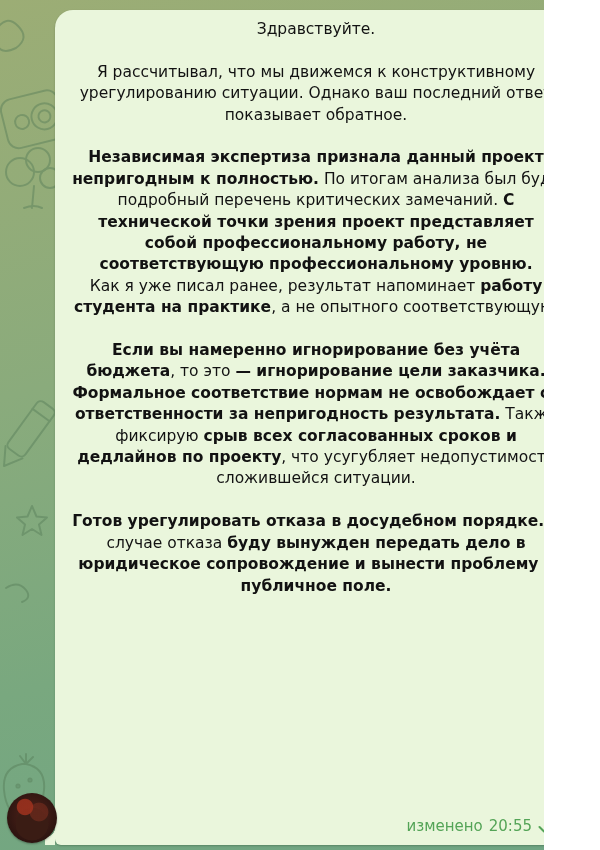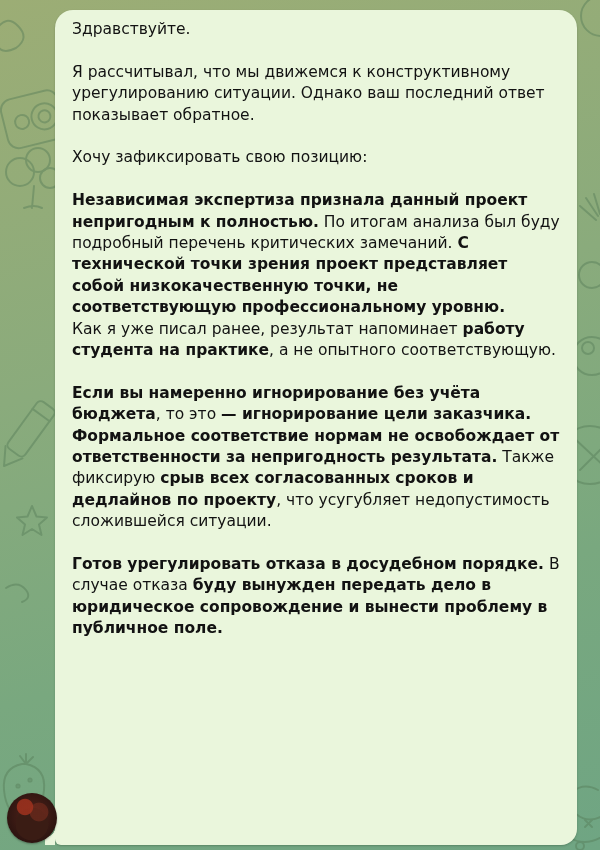--- a/index.html
+++ b/index.html
@@ -1,20 +1,20 @@
 <!DOCTYPE html>
 <html><head>
 <meta charset="utf-8">
 <style>
   html,body{margin:0;padding:0;}
   body{
     width:600px;height:850px;overflow:hidden;
     font-family:"DejaVu Sans","Liberation Sans",sans-serif;
   }
-  .screen{position:relative;width:600px;height:850px;overflow:hidden;}
+  .screen{position:relative;width:544px;height:850px;overflow:hidden;text-align:center;}
   .chat-bg{
     position:absolute;inset:0;
     background:linear-gradient(165deg,#9cad75 0%,#8aab7c 40%,#79a87f 70%,#6fa583 100%);
   }
   .doodles{position:absolute;inset:0;pointer-events:none;}
   .doodles svg{display:block;}
 
   .bubble{
     position:absolute;left:55px;top:10px;width:522px;height:835px;
     box-sizing:border-box;
@@ -110,23 +110,32 @@
       <path d="M572 792 q12 -10 26 -2 M576 814 q12 10 26 2 M570 838 q14 8 30 0"></path>
       <path d="M585 820 l7 7 M592 820 l-7 7"></path>
       <circle cx="580" cy="846" r="4"></circle>
     </svg>
   </div>
 
   <div class="bubble" style="background: rgb(234, 246, 220); color: rgb(18, 18, 18);">
     <div class="msg-text">
         <p><span>Здравствуйте.</span></p>
         <p><span>Я рассчитывал, что мы движемся к конструктивному урегулированию ситуации. Однако ваш последний ответ показывает обратное.</span></p>
-        <p><span>Хочу зафиксировать свою позицию:</span></p>
-        <p><b>Независимая экспертиза признала данный проект непригодным к полностью.</b><span> По итогам анализа был буду подробный перечень критических замечаний. </span><b>С технической точки зрения проект представляет собой низкокачественную точки, не соответствующую профессиональному уровню.</b><span>
+        <p><b>Независимая экспертиза признала данный проект непригодным к полностью.</b><span> По итогам анализа был буду подробный перечень критических замечаний. </span><b>С технической точки зрения проект представляет собой профессиональному работу, не соответствующую профессиональному уровню.</b><span>
 Как я уже писал ранее, результат напоминает </span><b>работу студента на практике</b><span>, а не опытного соответствующую.</span></p>
         <p><b>Если вы намеренно игнорирование без учёта бюджета</b><span>, то это </span><b>— игнорирование цели заказчика. Формальное соответствие нормам не освобождает от ответственности за непригодность результата.</b><span> Также фиксирую </span><b>срыв всех согласованных сроков и дедлайнов по проекту</b><span>, что усугубляет недопустимость сложившейся ситуации.</span></p>
         <p><b>Готов урегулировать отказа в досудебном порядке.</b><span> В случае отказа </span><b>буду вынужден передать дело в юридическое сопровождение и вынести проблему в публичное поле.</b></p>
       </div>
+    <div class="meta" style="color: rgb(84, 164, 87);">
+      <span>изменено</span>
+      <span>20:55</span>
+      <span class="check">
+        <svg width="24" height="14" viewBox="0 0 24 14" fill="none" stroke="#54a457" stroke-width="2" stroke-linecap="round" stroke-linejoin="round">
+          <path d="M1.5 8 L6 12.5 L15 2"></path>
+          <path d="M9.5 12.5 L11 14 L22.5 2"></path>
+        </svg>
+      </span>
+    </div>
   </div>
 
   <div class="avatar"></div>
 
 </div>
 
 </body></html>

